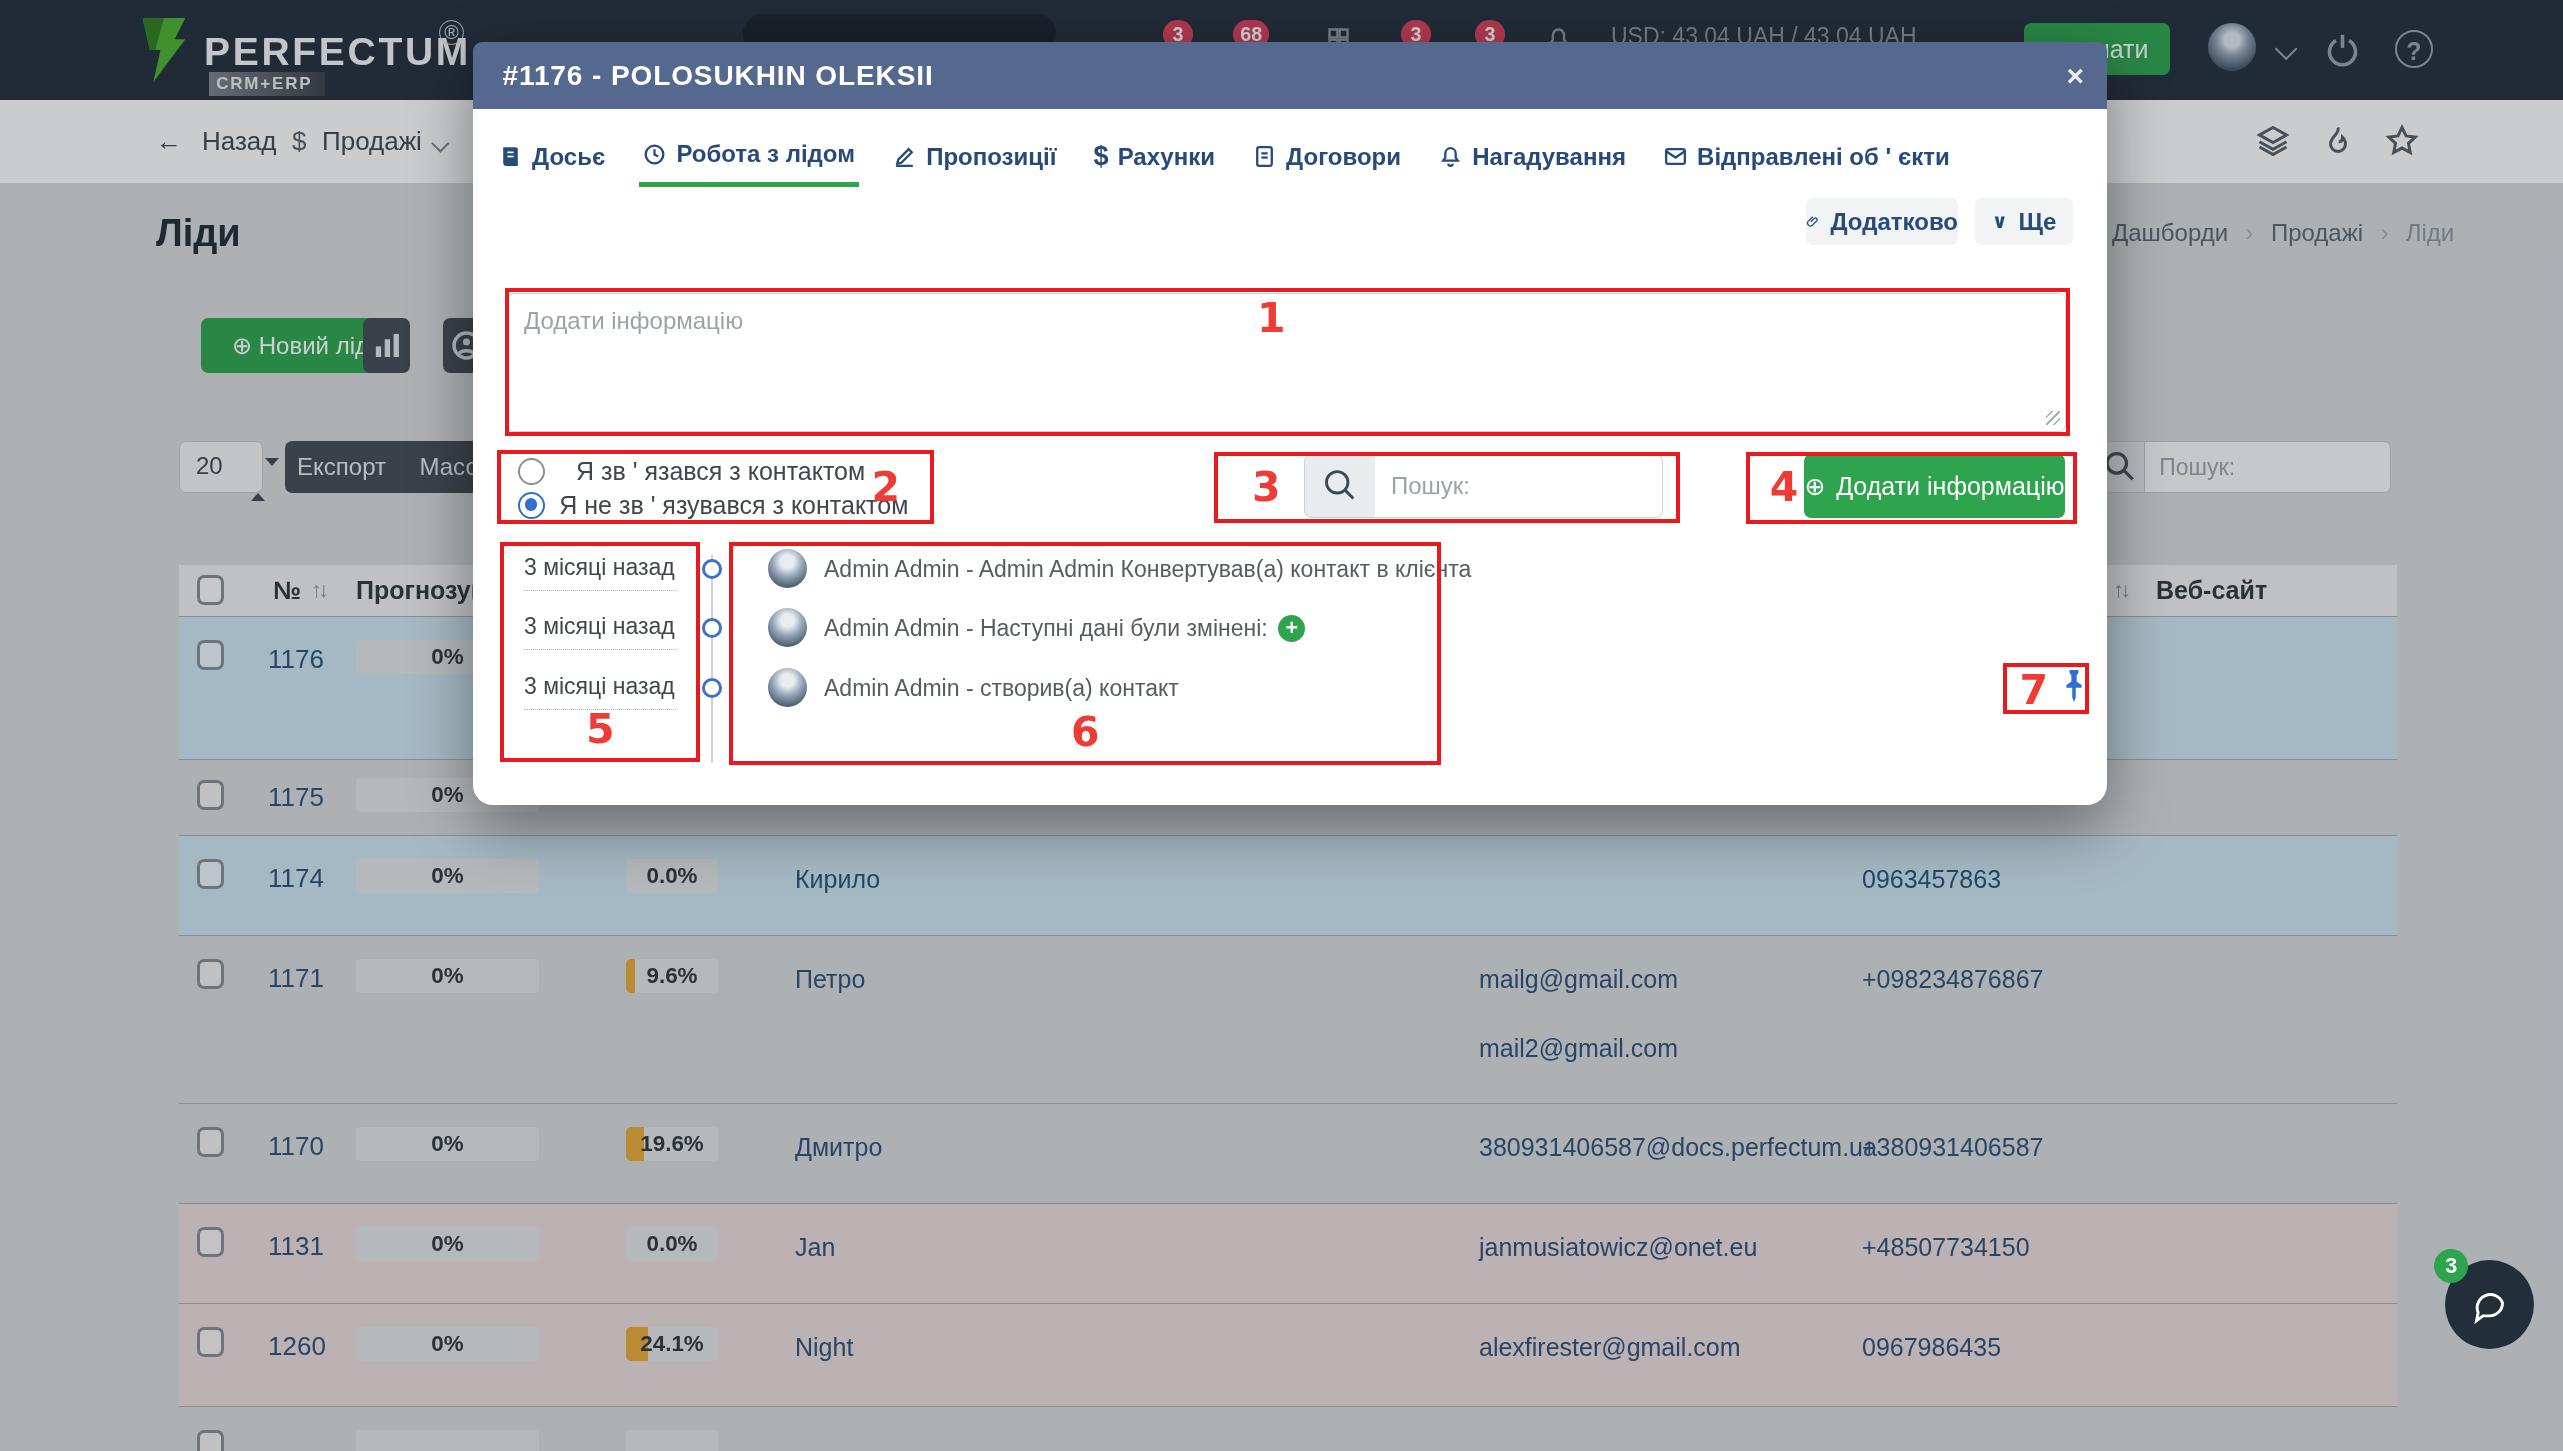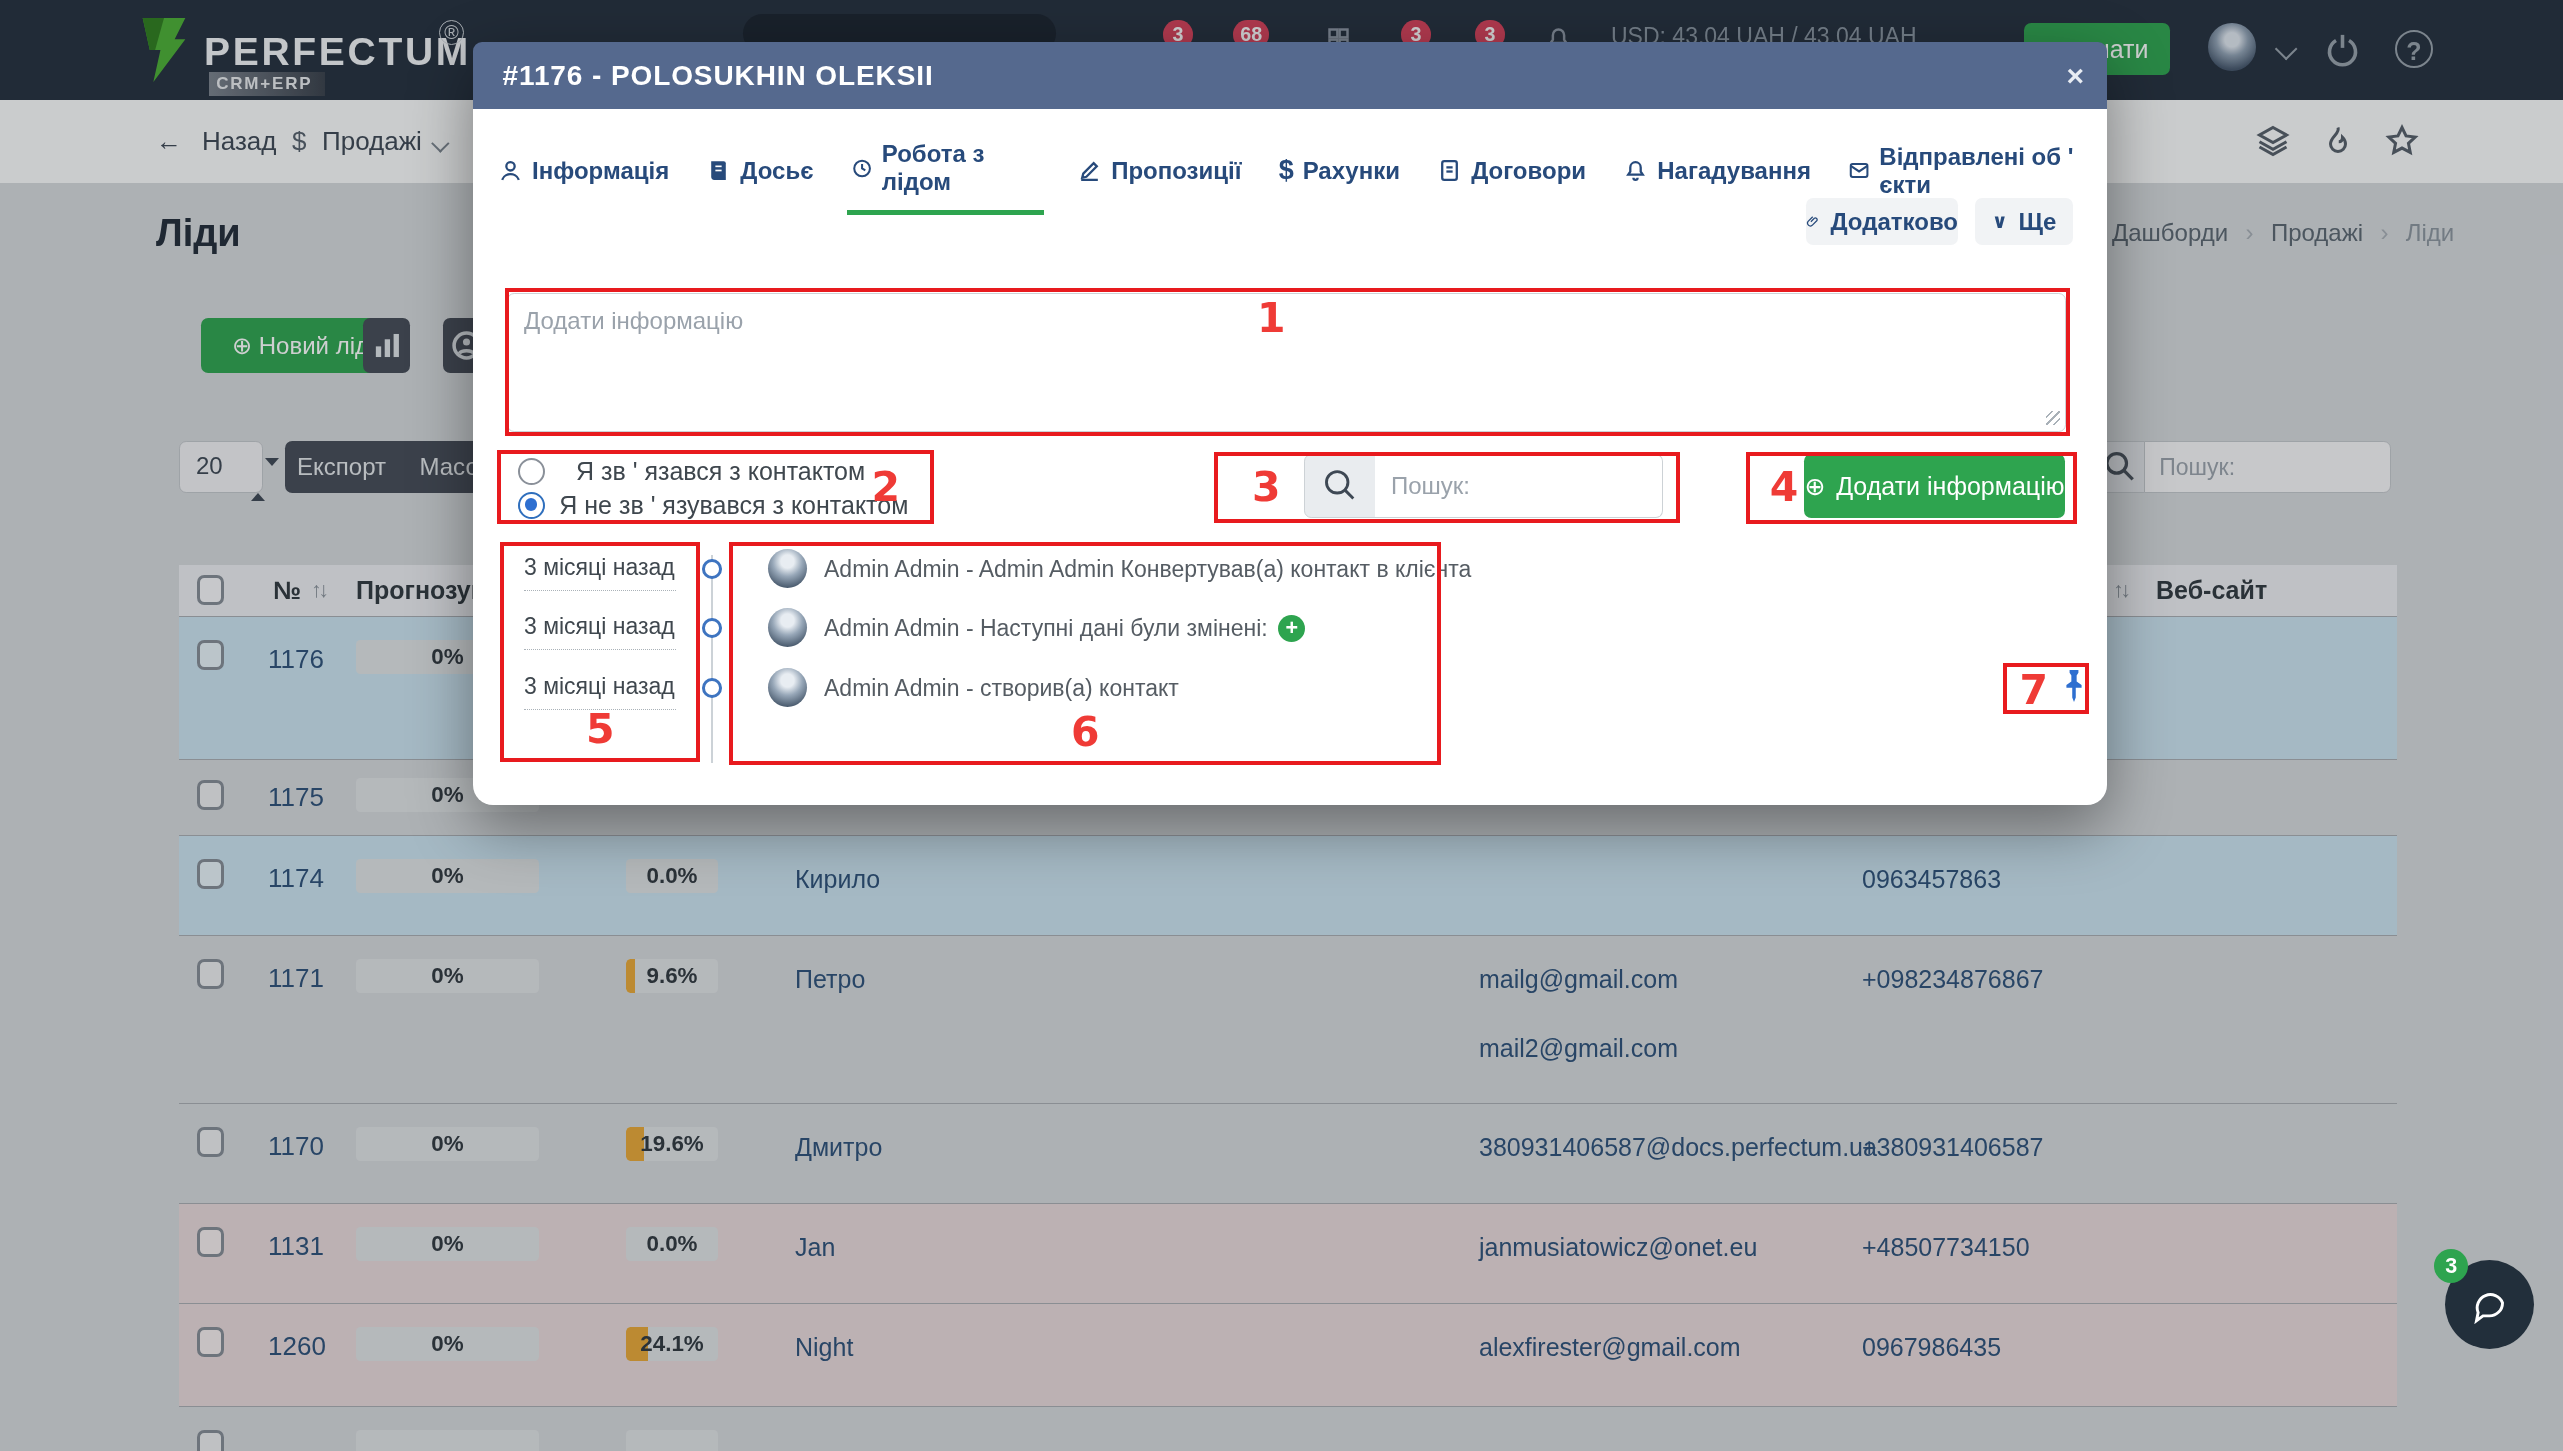--- a/index.html
+++ b/index.html
@@ -322,27 +322,20 @@
   <div class="overlay"></div>
 
   <div class="modal">
     <div class="mtitlebar">
       <span class="mtitle">#1176 - POLOSUKHIN OLEKSII</span>
       <span class="mclose">×</span>
     </div>
 
     <div class="mtabs">
       <span class="mtab">
-        <svg width="25" height="25" viewBox="0 0 24 24" fill="none" stroke="#274a7b" stroke-width="2.2">
-            <circle cx="12" cy="8" r="4"></circle>
-            <path d="M4 21c1.5-4.5 6-5.5 8-5.5s6.5 1 8 5.5"></path>
-          </svg>
-        <span>Інформація</span>
-      </span>
-      <span class="mtab">
         <svg width="25" height="25" viewBox="0 0 24 24" fill="#274a7b">
             <path d="M5 3h12a2 2 0 0 1 2 2v16H8a3 3 0 0 1-3-3z"></path>
             <line x1="9" y1="8" x2="15" y2="8" stroke="#fff" stroke-width="1.6"></line>
             <line x1="9" y1="12" x2="15" y2="12" stroke="#fff" stroke-width="1.6"></line>
           </svg>
         <span>Досьє</span>
       </span>
       <span class="mtab active">
         <svg width="25" height="25" viewBox="0 0 24 24" fill="none" stroke="#274a7b" stroke-width="2.2">
             <circle cx="12" cy="12" r="8.5"></circle>

